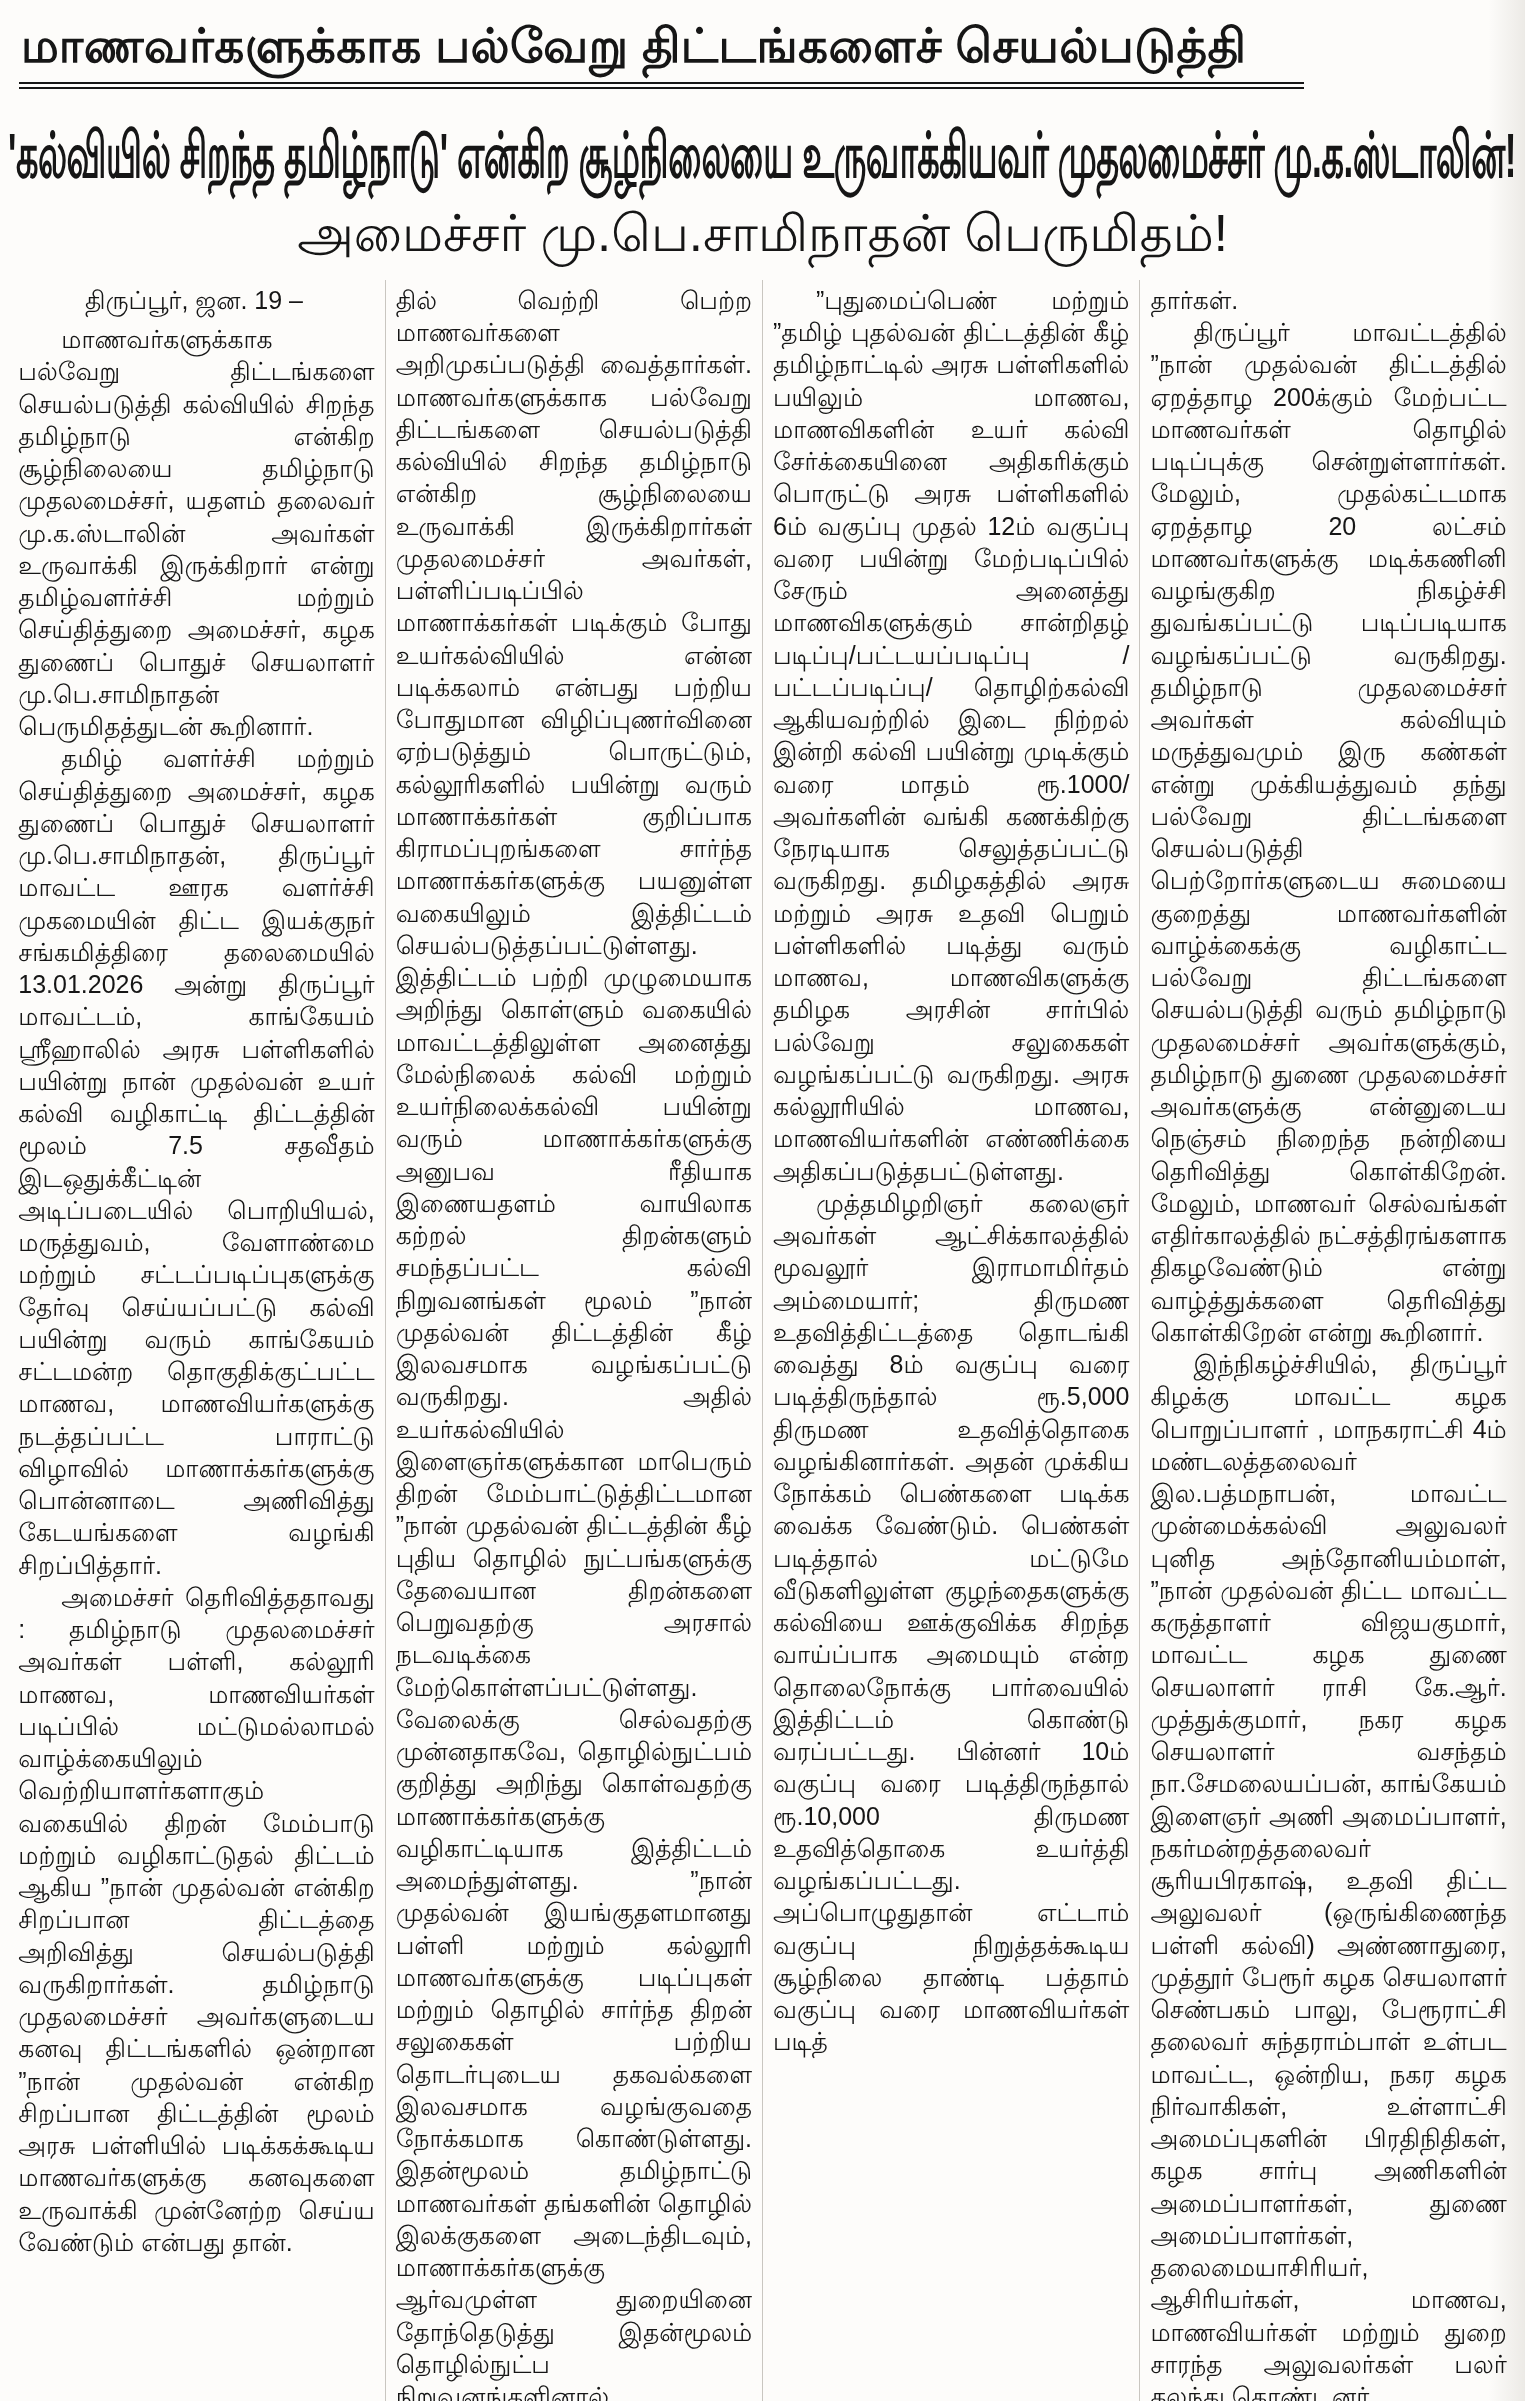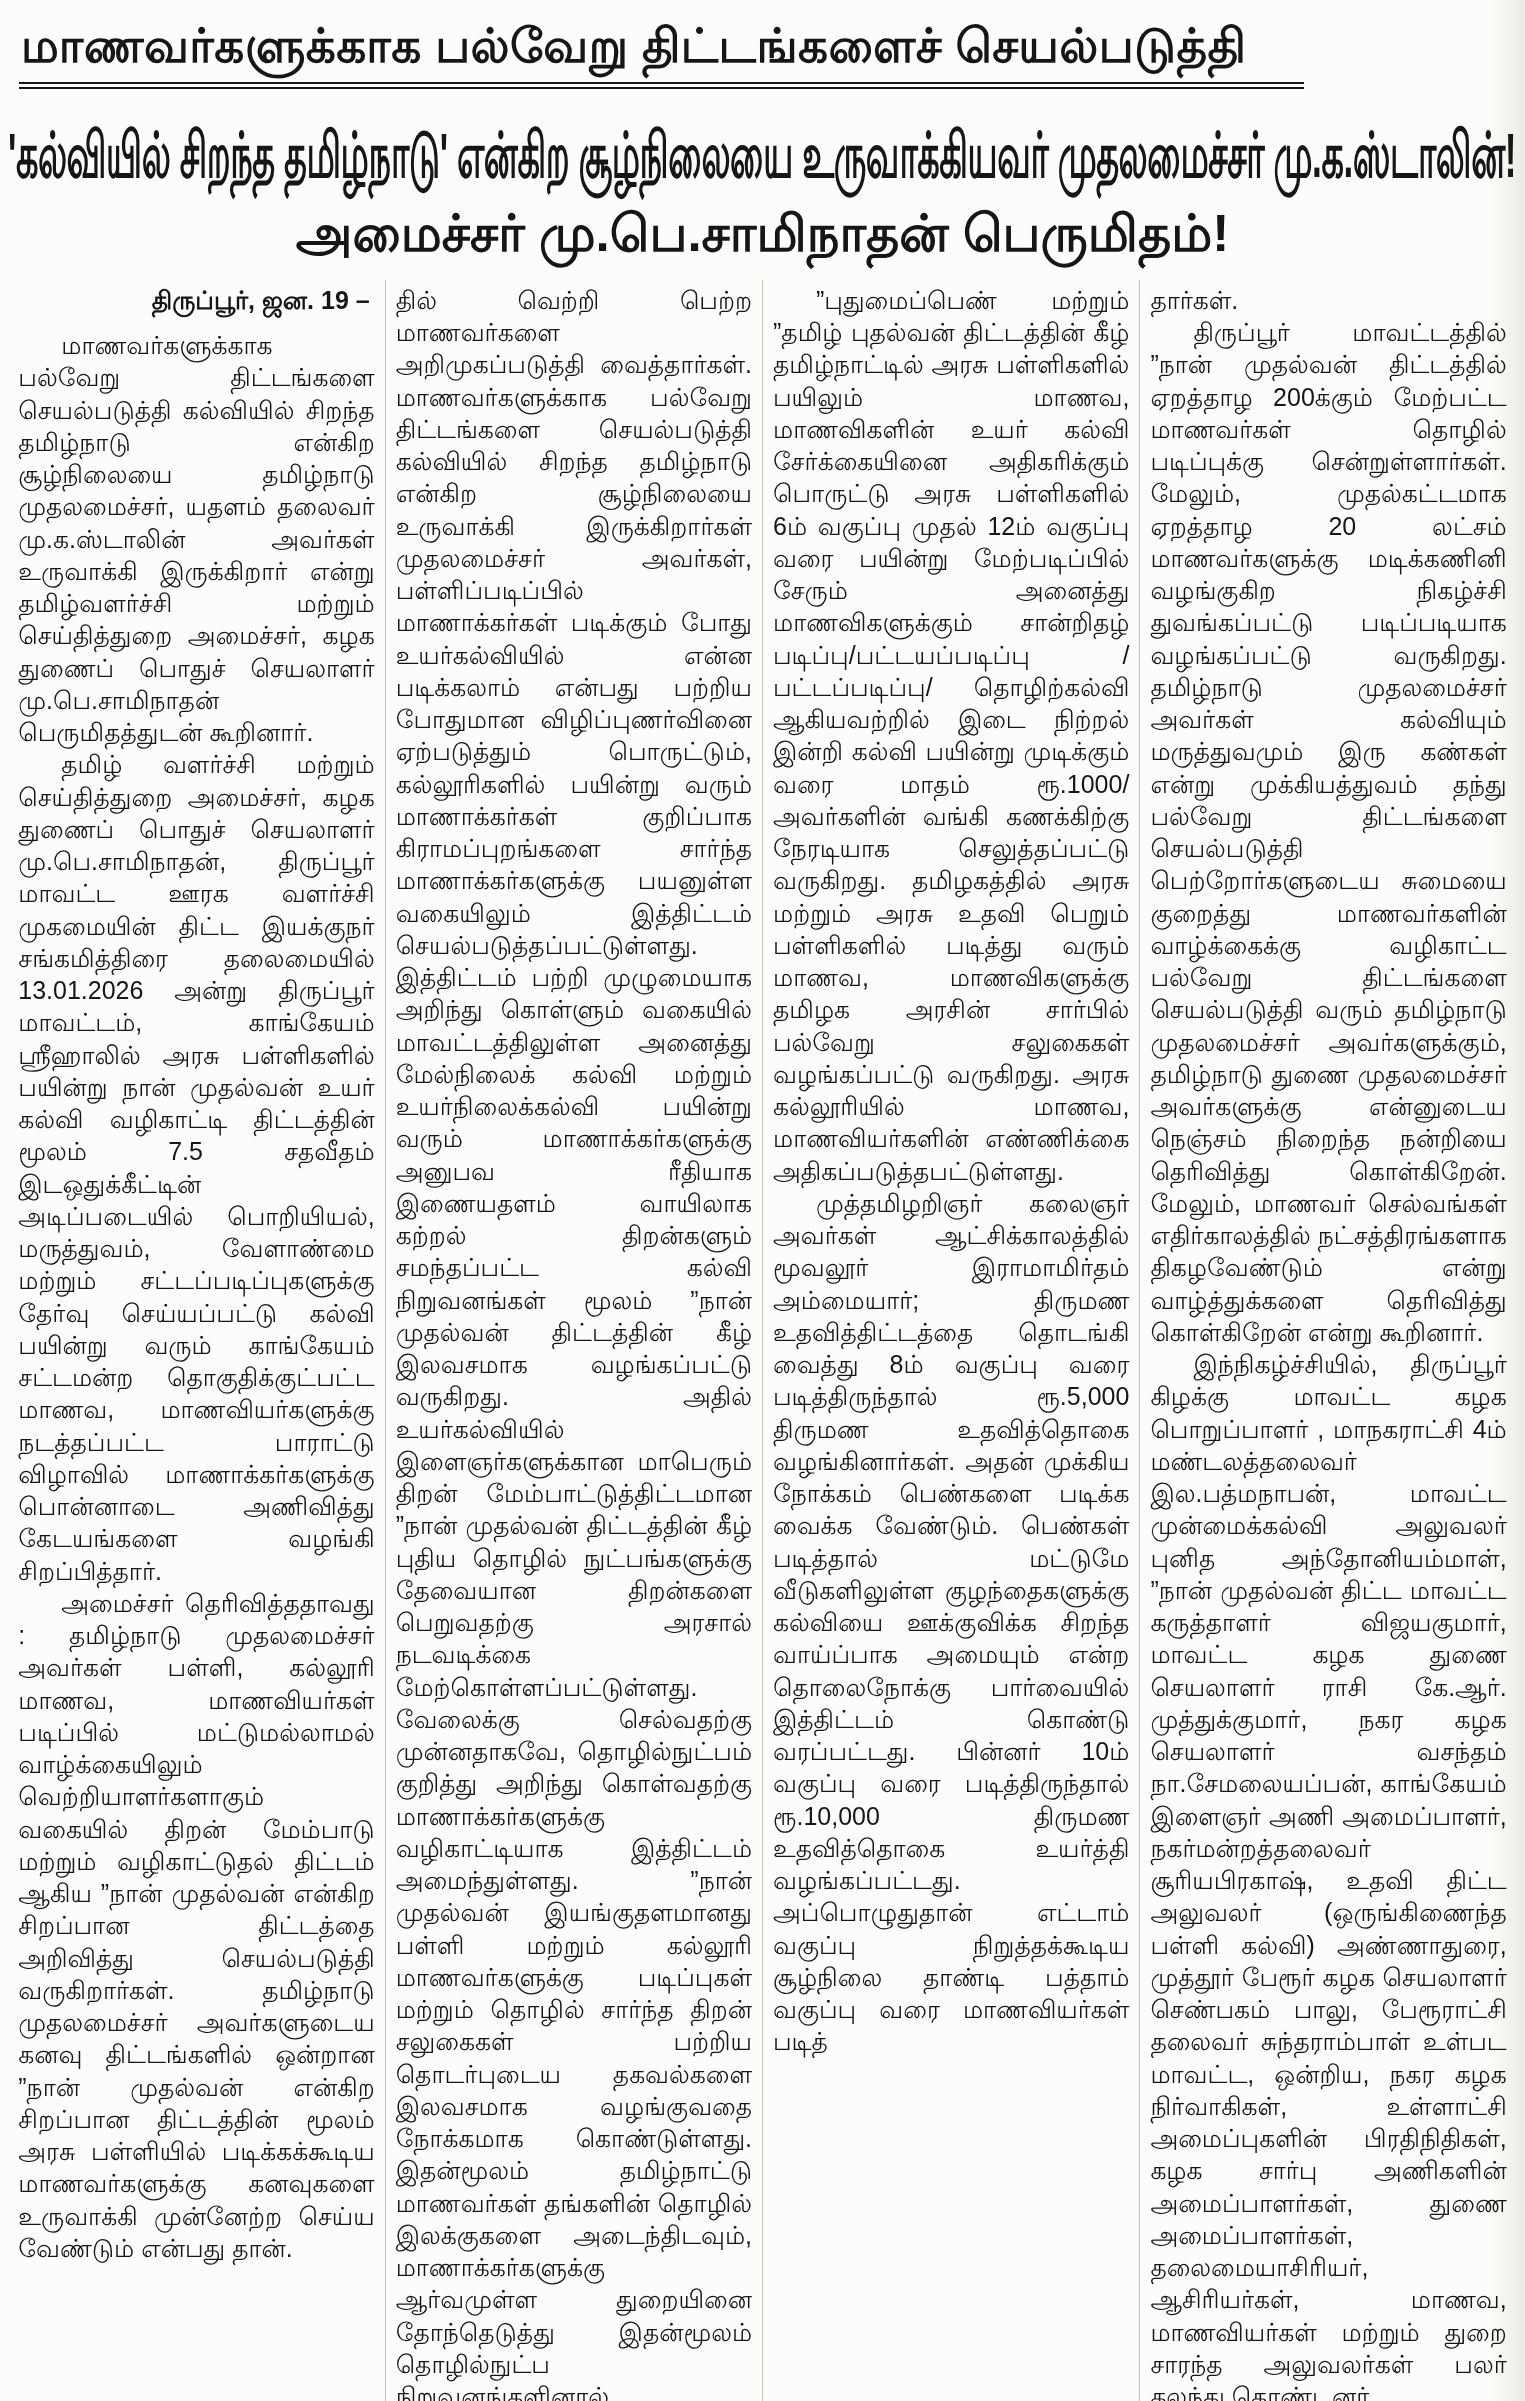--- a/index.html
+++ b/index.html
@@ -38,21 +38,21 @@
     font-weight: 900;
     font-size: 63px;
     line-height: 1.25;
     letter-spacing: -0.8px;
   }
   .headline .fit { display: inline-block; white-space: nowrap; }
   .subheadline {
     margin: 8.3px 0 15px 0;
     text-align: center;
     font-size: 51px;
-    font-weight: 700;
+    font-weight: 400;
     line-height: 1.2;
   }
   
   .body {
     display: flex;
     align-items: stretch;
     border-top: 0.8px solid transparent;
   }
   .col {
     flex: 1 1 0;
@@ -61,24 +61,24 @@
     min-height: 1992px;
     font-size: 25px;
     line-height: 1.29;
     text-align: justify;
   }
   .col + .col { border-left: 0.8px solid #c9c6c0; }
   .para { margin: 0; }
   .para.indent { text-indent: 43px; }
   .para.cont { text-indent: 0; }
   .dateline {
-    margin: 0 0 13px 0;
-    text-align: right;
+    margin: 0 0 7px 0;
+    text-align: center;
     padding-right: 5px;
-    font-weight: 700;
+    font-weight: 400;
   }
 </style>
 </head>
 <body>
 
 <div class="page">
 
   <header>
     <div class="kicker-wrap">
       <h2 class="kicker">மாணவர்களுக்காக பல்வேறு திட்டங்களைச் செயல்படுத்தி</h2>

